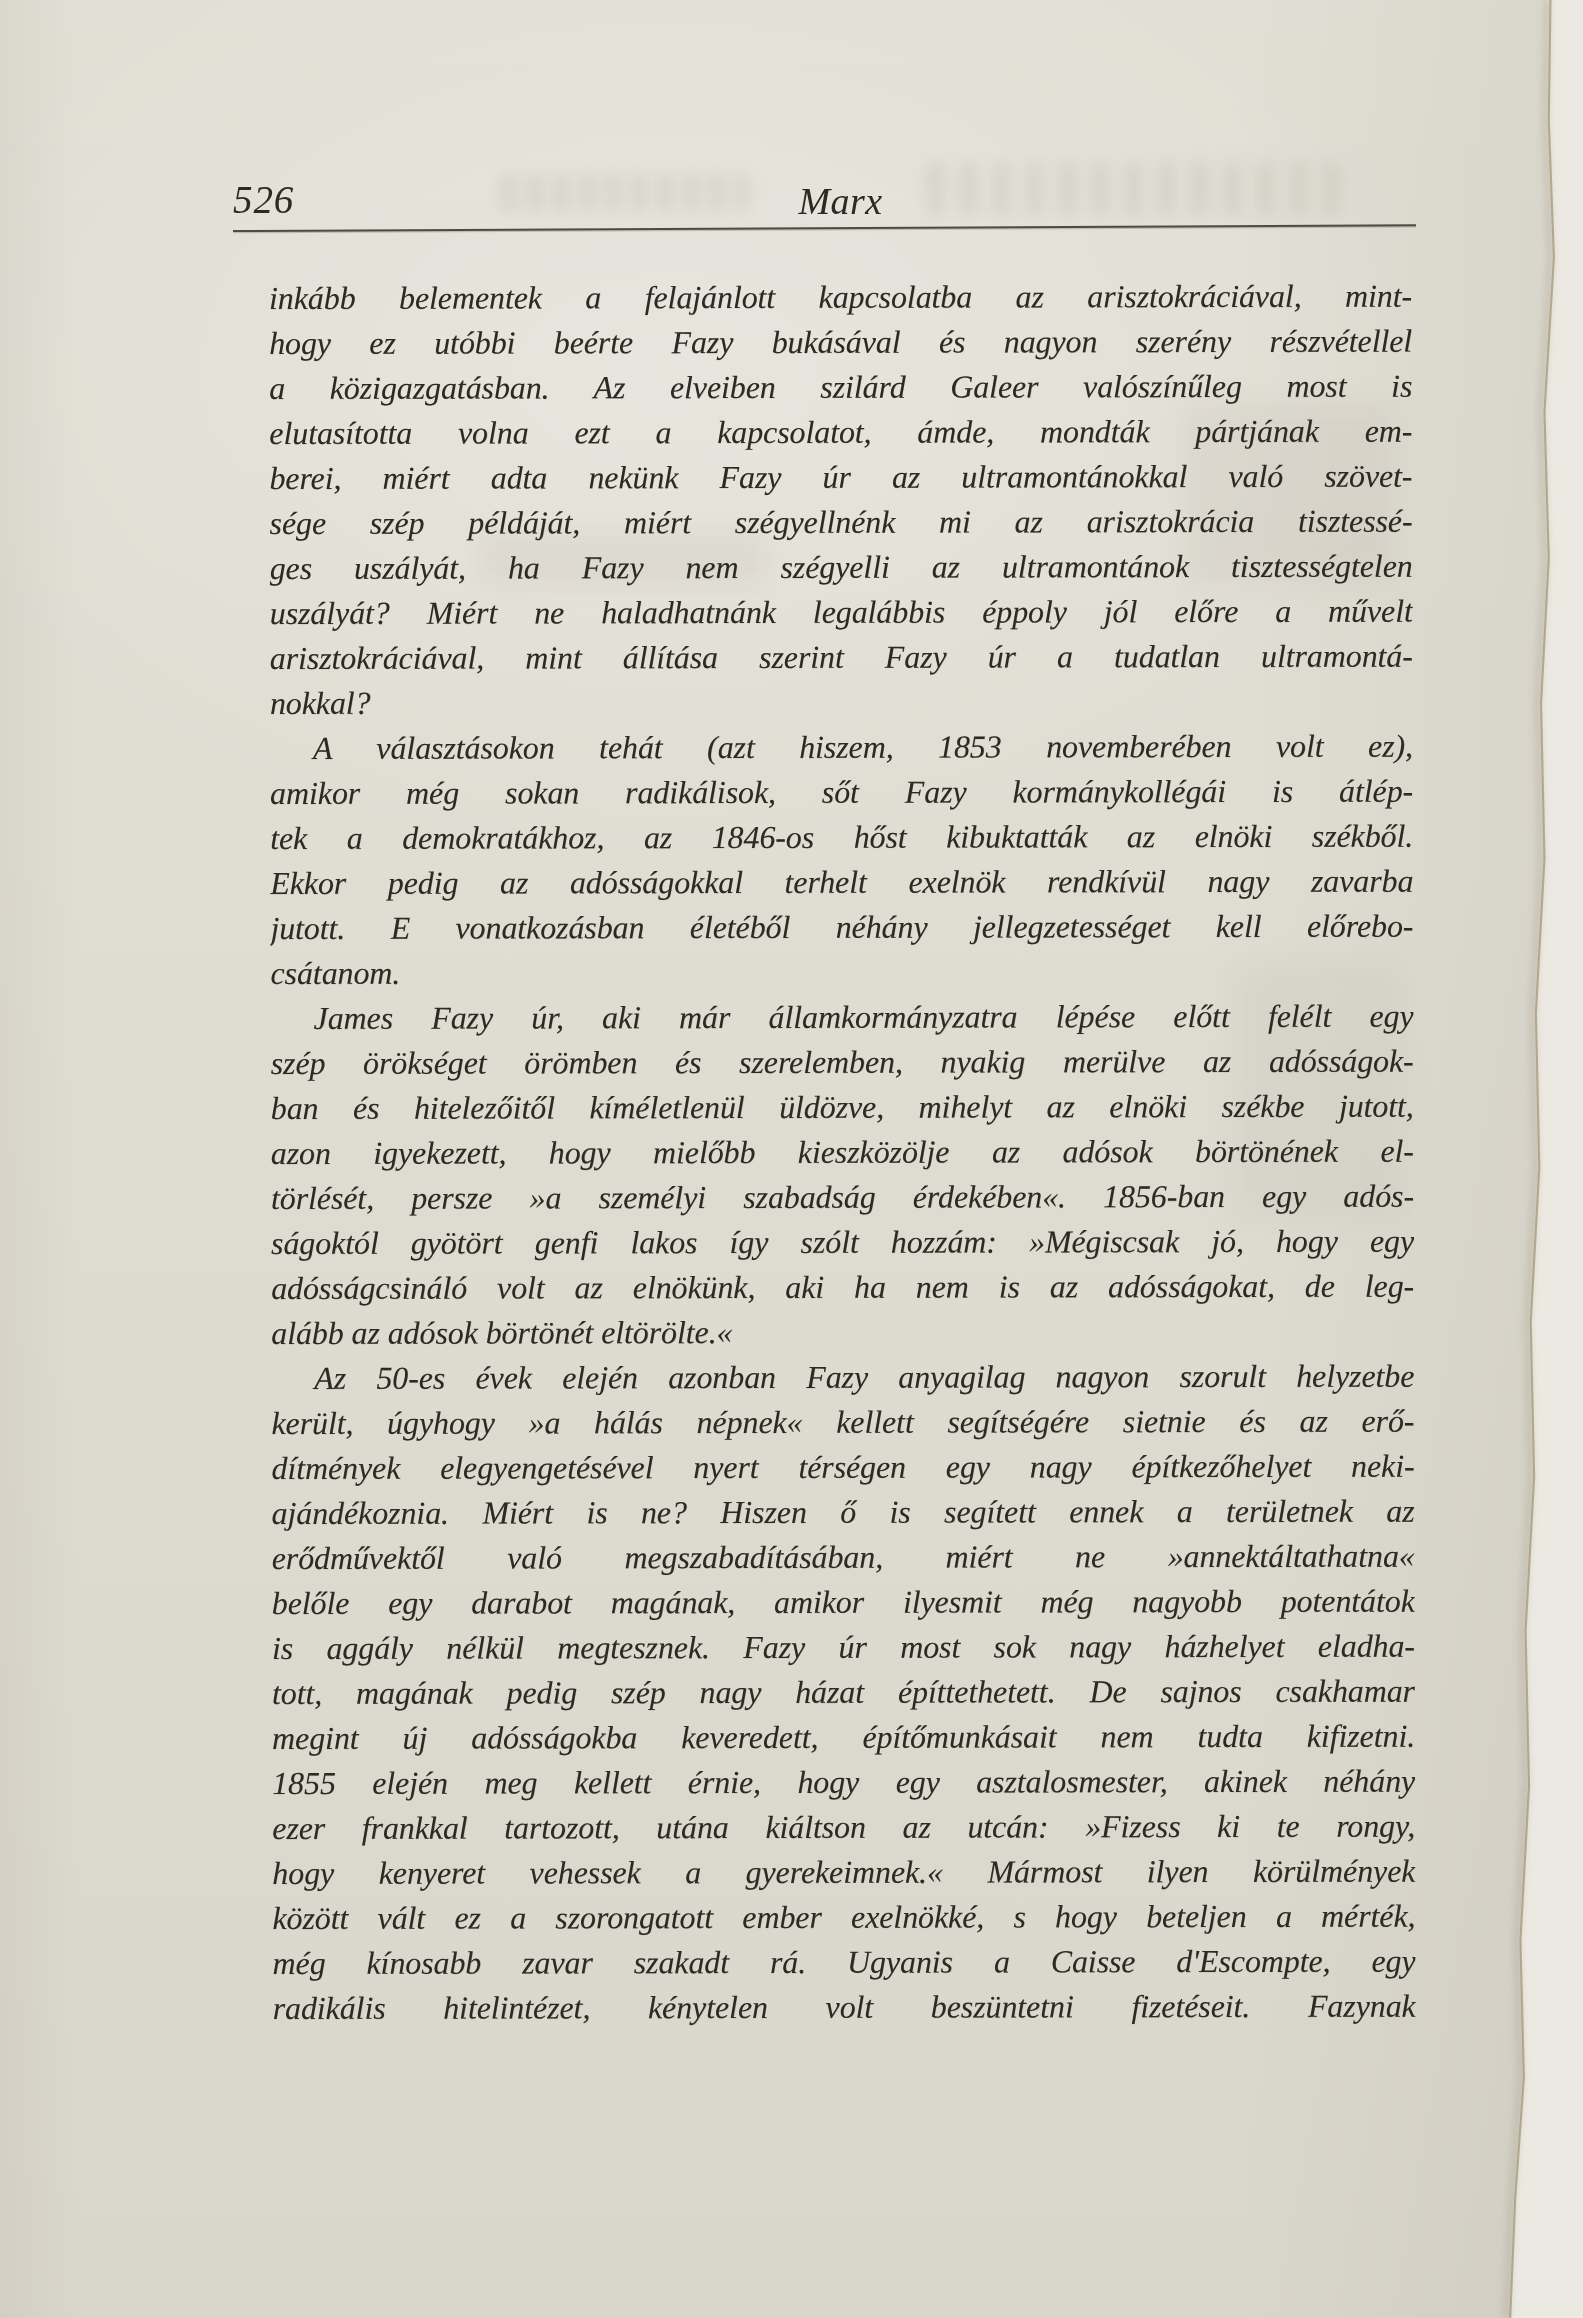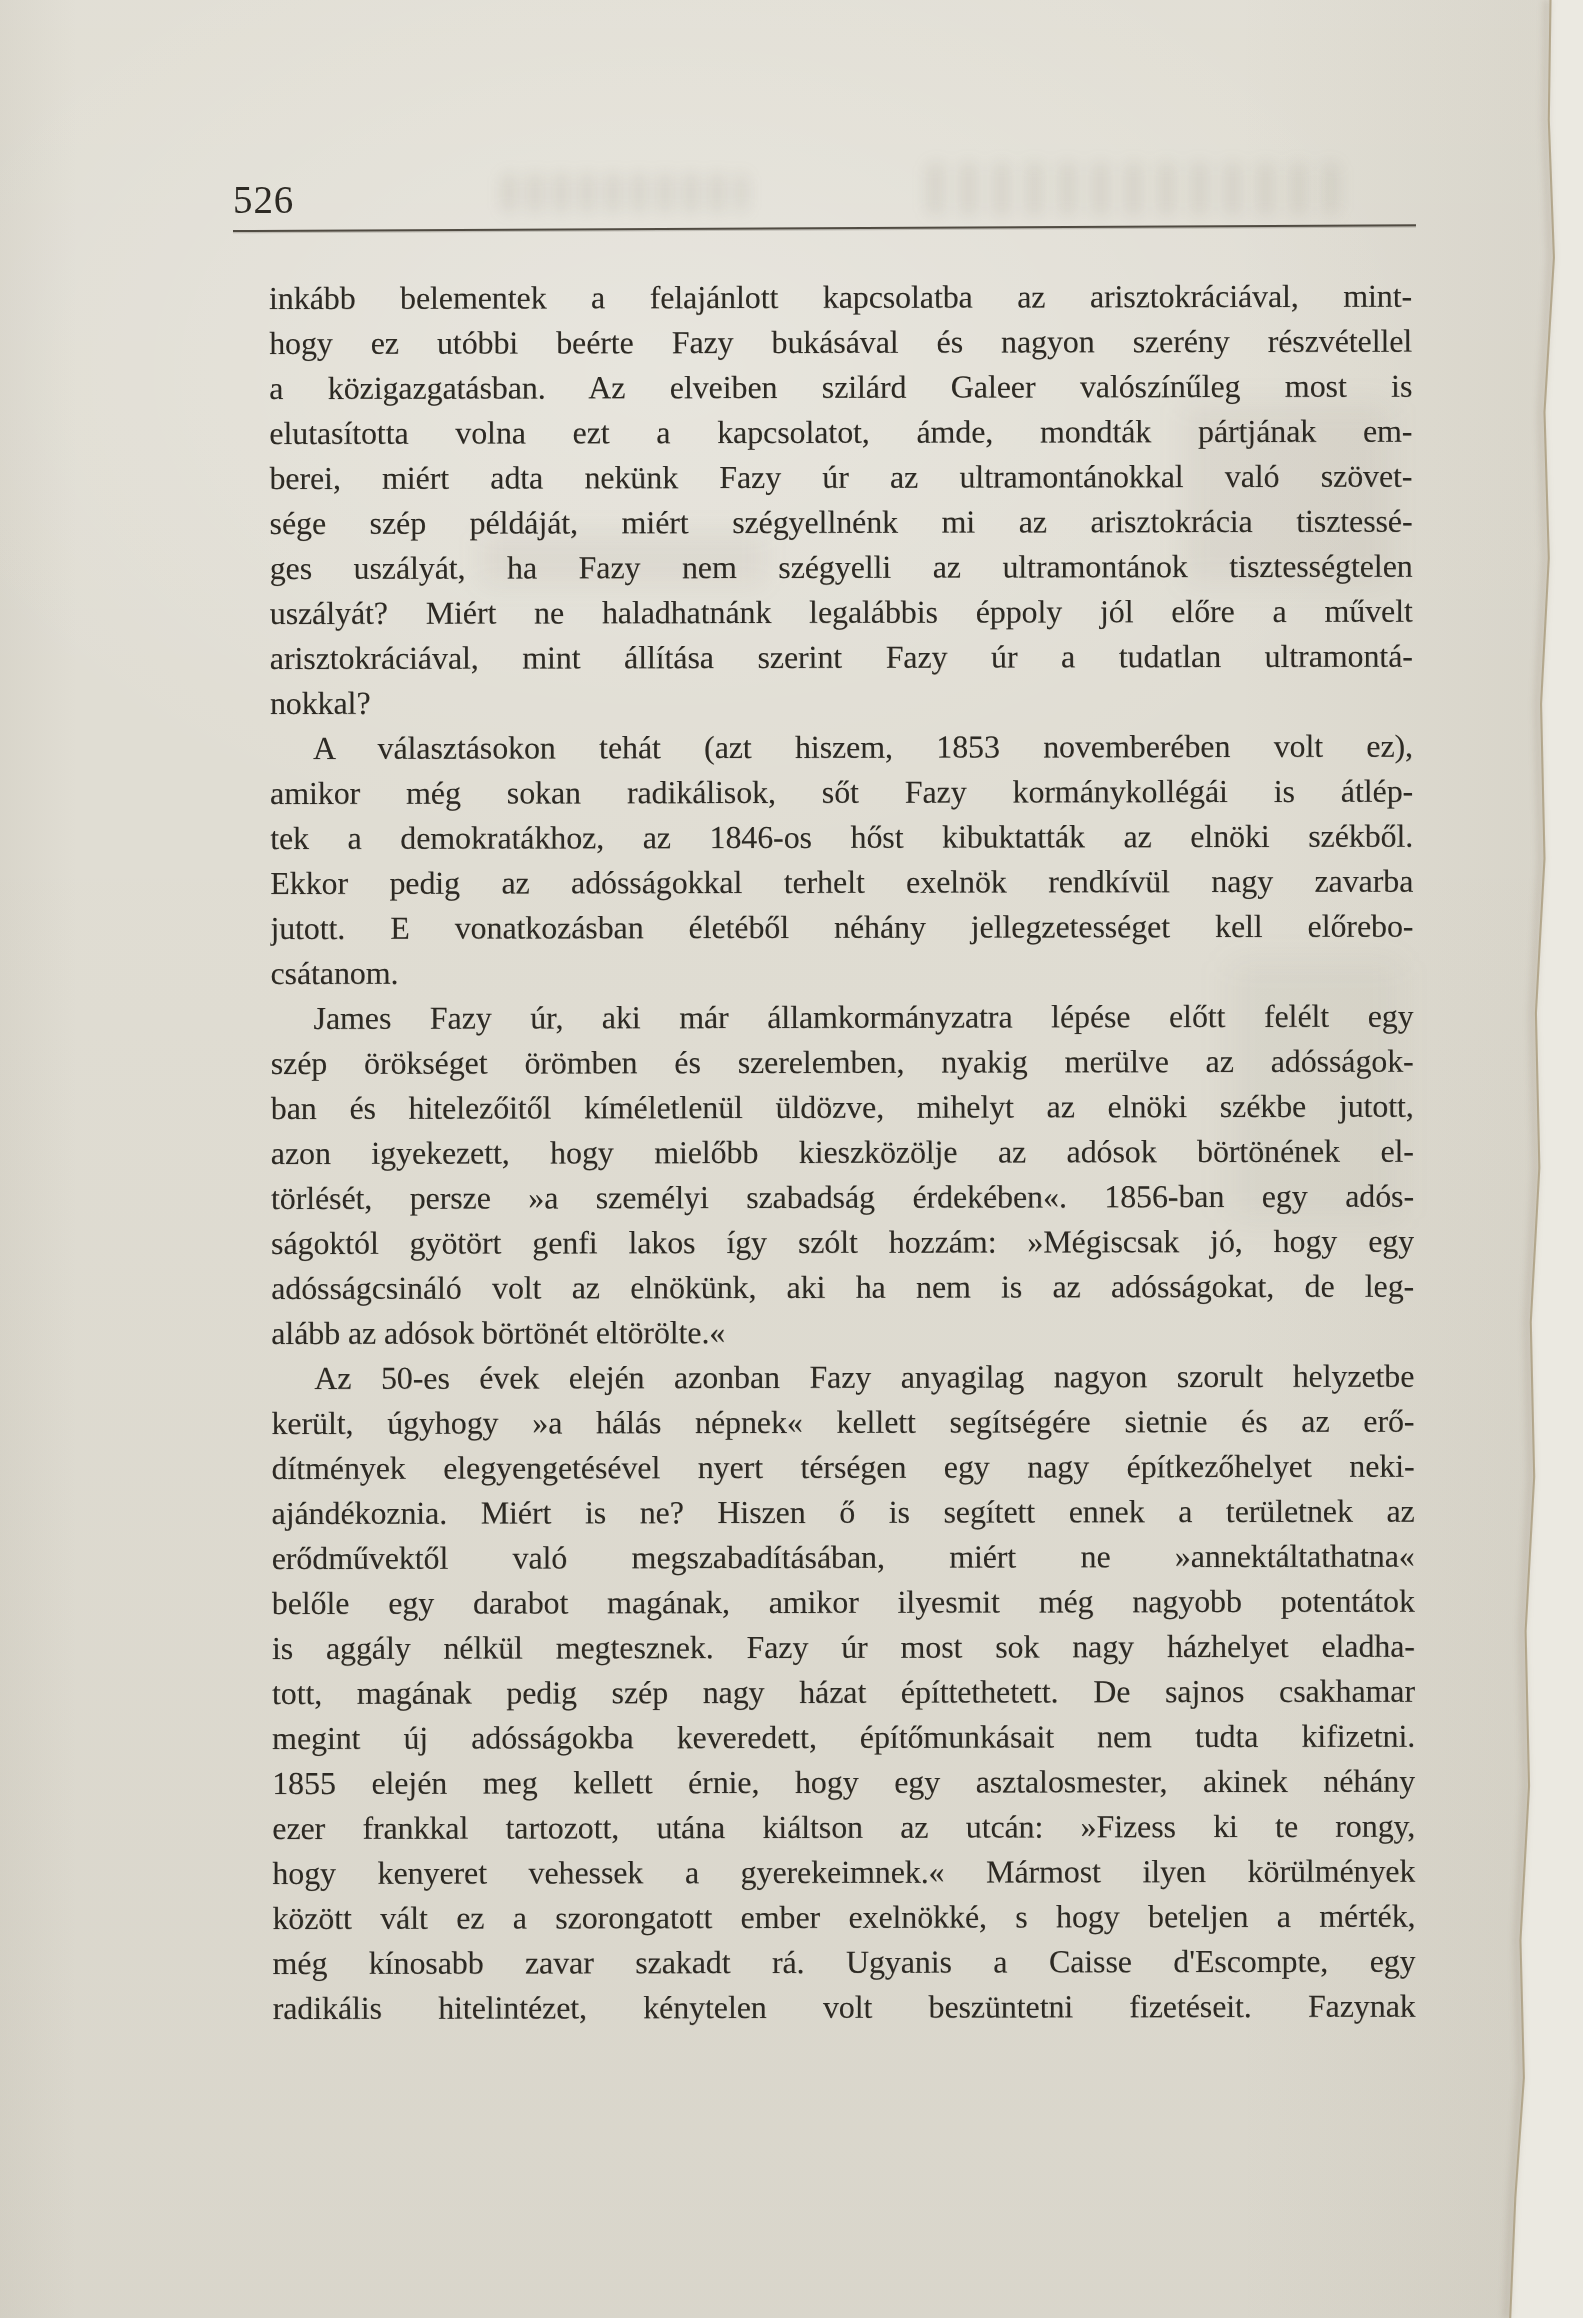--- a/index.html
+++ b/index.html
@@ -11,20 +11,21 @@
   .scan{position:relative;width:1584px;height:2319px;background:var(--paper,#e0ddd3);}
   
   .page{
     position:absolute;inset:0;
     background:
       radial-gradient(1202px 773px at 42% 16%, rgba(255,255,255,0.22), rgba(255,255,255,0) 65%),
       linear-gradient(90deg, rgba(120,110,90,0.07) 0px, rgba(120,110,90,0) 77px),
       linear-gradient(90deg, rgba(0,0,0,0) 78%, rgba(100,90,65,0.06) 96%),
       linear-gradient(180deg, rgba(255,255,255,0.06) 0%, rgba(0,0,0,0) 35%, rgba(90,80,55,0.05) 100%),
       var(--paper,#e0ddd3);
+    font-style: italic;
   }
   
   .ghost{position:absolute;pointer-events:none;border-radius:6.9px;filter:blur(7.7px);}
   .g1{left:502px;top:174px;width:245px;height:38px;background:repeating-linear-gradient(90deg,rgba(122,114,95,.14) 0 13.7px,rgba(122,114,95,0) 13.7px 26px);}
   .g2{left:927px;top:163px;width:412px;height:52px;background:repeating-linear-gradient(90deg,rgba(122,114,95,.12) 0 17px,rgba(122,114,95,0) 17px 33px);}
   .g3{left:1185px;top:403px;width:206px;height:180px;background:rgba(125,117,98,.08);filter:blur(13.7px);}
   .g4{left:481px;top:532px;width:283px;height:53px;background:rgba(125,117,98,.07);filter:blur(12px);}
   .g5{left:1228px;top:961px;width:172px;height:258px;background:rgba(125,117,98,.06);filter:blur(15.5px);}
   
   .pagenum{
@@ -70,20 +71,21 @@
 <div class="scan">
   <div class="page">
 
     <div class="ghost g1"></div>
     <div class="ghost g2"></div>
     <div class="ghost g3"></div>
     <div class="ghost g4"></div>
     <div class="ghost g5"></div>
 
     <span class="pagenum">526</span>
+    <span class="runtitle">Marx</span>
     <div class="rule"></div>
 
     <main class="text-block">
 
     <section class="para">
 
       <div class="line">inkább belementek a felajánlott kapcsolatba az arisztokráciával, mint-</div>
           <div class="line">hogy ez utóbbi beérte Fazy bukásával és nagyon szerény részvétellel</div>
           <div class="line">a közigazgatásban. Az elveiben szilárd Galeer valószínűleg most is</div>
           <div class="line">elutasította volna ezt a kapcsolatot, ámde, mondták pártjának em-</div>

